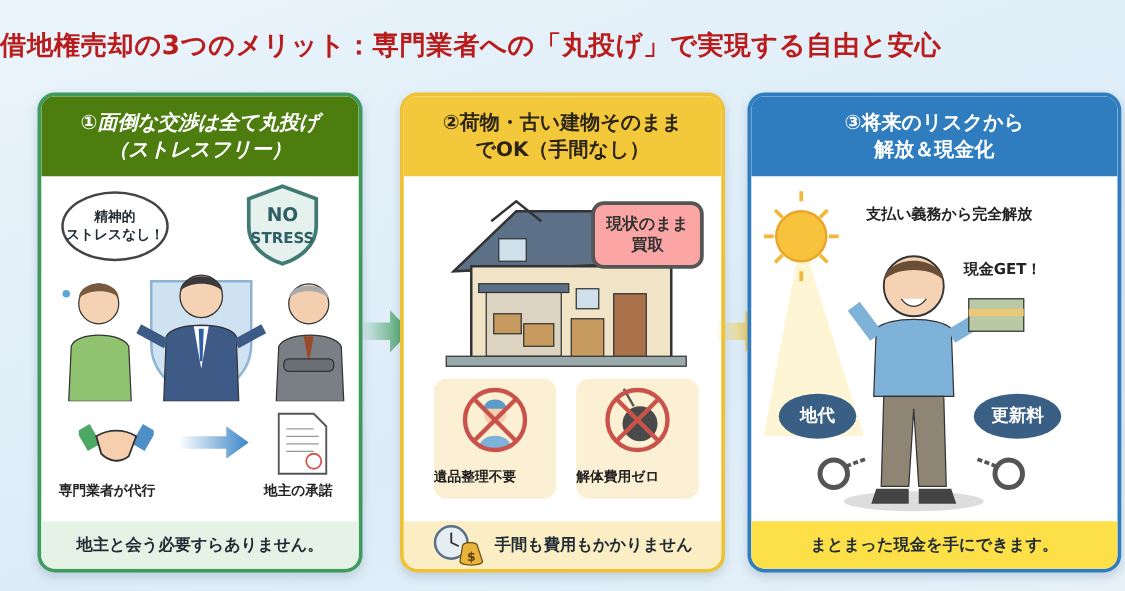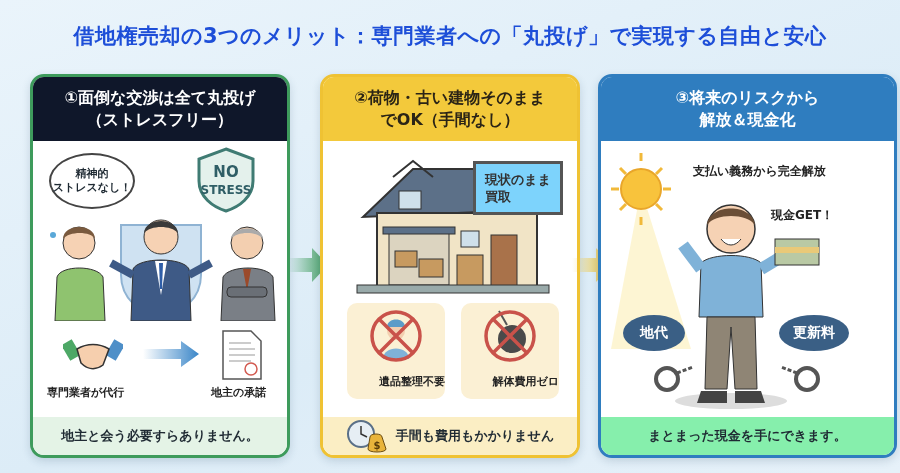--- a/index.html
+++ b/index.html
@@ -5,61 +5,61 @@
   * { box-sizing: border-box; margin: 0; padding: 0; }
   html, body { width: 900px; height: 473px; overflow: hidden; }
   body {
     font-family: "DejaVu Sans", "Liberation Sans", sans-serif;
     background: linear-gradient(160deg, #eaf4fb 0%, #dcecf7 60%, #e6f1f9 100%);
     position: relative;
     color: #1f2a33;
   }
   .title {
     position: absolute; left: 0; top: 22px; width: 900px;
-    text-align: center; font-size: 21px; font-weight: bold; color: #1d4ed8;
+    text-align: left; font-size: 21px; font-weight: bold; color: #b91c1c;
     letter-spacing: 0.5px;
   }
   .panel {
     position: absolute; top: 74px; height: 384px; border-radius: 14px;
     border: 3px solid; overflow: hidden; background: #fff;
     box-shadow: 0 3px 8px rgba(40,70,100,0.18);
   }
   .p1 { left: 30px; width: 260px; border-color: #3e9b5c; }
   .p2 { left: 320px; width: 260px; border-color: #efc233; }
   .p3 { left: 598px; width: 299px; border-color: #2f7dbf; }
   .ph {
     height: 64px; display: flex; align-items: center; justify-content: center;
     text-align: center; font-weight: bold; font-size: 16px; line-height: 22px;
     white-space: pre-line; padding: 0 8px;
   }
-  .p1 .ph { background: #0f172a; color: #fff; }
+  .p1 .ph { background: #4d7c0f; color: #fff; font-style: italic; }
   .p2 .ph { background: #f3c93b; color: #2b2416; }
   .p3 .ph { background: #2f7dbf; color: #fff; }
   .pb { position: relative; height: 276px; }
   .pf {
     position: absolute; left: 0; right: 0; bottom: 0; height: 38px;
     display: flex; align-items: center; justify-content: center;
     font-size: 13px; font-weight: bold;
   }
   .p1 .pf { background: #e4f3e6; }
   .p2 .pf { background: #fbeec4; }
-  .p3 .pf { background: #86efac; font-family: Liberation Serif, serif; }
+  .p3 .pf { background: #fde047; font-family: Liberation Serif, serif; }
   .abs { position: absolute; }
   .bubble {
     position: absolute; left: 16px; top: 12px; width: 86px; height: 56px;
     border: 2px solid #444; border-radius: 50%; background: #fff;
     font-size: 11px; font-weight: bold; text-align: center;
     display: flex; align-items: center; justify-content: center; white-space: pre-line; line-height: 14px;
   }
   .lbl { position: absolute; font-size: 11px; font-weight: bold; color: #222; }
   .arrow-between { position: absolute; top: 248px; width: 40px; height: 34px; }
   .nobox {
     position: absolute; width: 98px; height: 96px; border-radius: 10px; background: #fbf0d4;
   }
-  .nobox .lbl { bottom: 10px; left: 0; width: 100%; text-align: right; font-size: 11px; }
+  .nobox .lbl { bottom: 10px; left: 0; width: 100%; text-align: left; font-size: 11px; }
   .chain-bubble {
     position: absolute; width: 62px; height: 36px; border-radius: 50%;
     background: #3a5f85; color: #fff; font-weight: bold; font-size: 14px;
     display: flex; align-items: center; justify-content: center;
   }
 </style>
 </head>
 <body>
 
 <div class="title">借地権売却の3つのメリット：専門業者への「丸投げ」で実現する自由と安心</div>
@@ -145,21 +145,21 @@
       <rect x="46" y="44" width="22" height="18" fill="#cfe0ea" stroke="#333"></rect>
       <rect x="36" y="86" width="60" height="52" fill="#dcd4c0" stroke="#333"></rect>
       <rect x="42" y="104" width="22" height="16" fill="#c79a60" stroke="#333"></rect>
       <rect x="66" y="112" width="24" height="18" fill="#c79a60" stroke="#333"></rect>
       <rect x="30" y="80" width="72" height="7" fill="#5c7088" stroke="#333"></rect>
       <rect x="104" y="108" width="26" height="32" fill="#c79a60" stroke="#333"></rect>
       <rect x="138" y="88" width="26" height="52" fill="#a9724a" stroke="#333"></rect>
       <rect x="108" y="84" width="18" height="16" fill="#cfe0ea" stroke="#333"></rect>
       <rect x="4" y="138" width="192" height="8" fill="#9aa" stroke="#333"></rect>
     </svg>
-    <div class="abs" style="left:150px;top:20px;width:90px;height:54px;border:3px solid #555;border-radius:0;background:#7dd3fc;display:flex;align-items:center;justify-content:center;text-align:left;font-size:13px;font-weight:bold;line-height:17px;white-space:pre-line;color:#333">現状のまま
+    <div class="abs" style="left:150px;top:20px;width:90px;height:54px;border:3px solid #555;border-radius:10px;background:#fca5a5;display:flex;align-items:center;justify-content:center;text-align:center;font-size:13px;font-weight:bold;line-height:17px;white-space:pre-line;color:#333">現状のまま
 買取</div>
     <div class="nobox" style="left:24px;top:162px">
       <svg class="abs" style="left:22px;top:6px" width="54" height="54" viewBox="0 0 54 54">
         <circle cx="27" cy="22" r="9" fill="#f3cfb0"></circle>
           <path d="M18 18 C18 8 36 8 36 18Z" fill="#5d9cc8"></path>
         <path d="M14 50 C14 36 40 36 40 50Z" fill="#7fb2d8"></path>
         <circle cx="27" cy="27" r="24" fill="none" stroke="#c9524a" stroke-width="3.5"></circle>
         <path d="M10 10 L44 44 M44 10 L10 44" stroke="#c9524a" stroke-width="3.5"></path>
       </svg>
       <div class="lbl">遺品整理不要</div>

